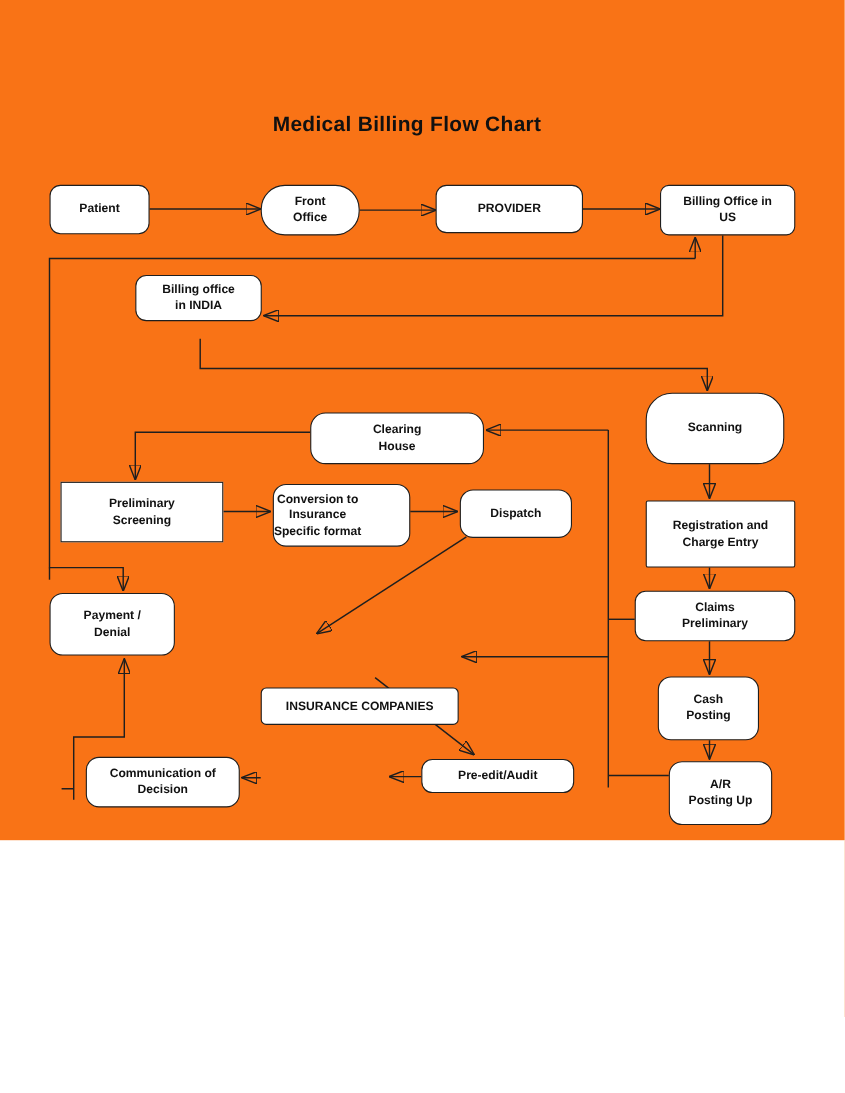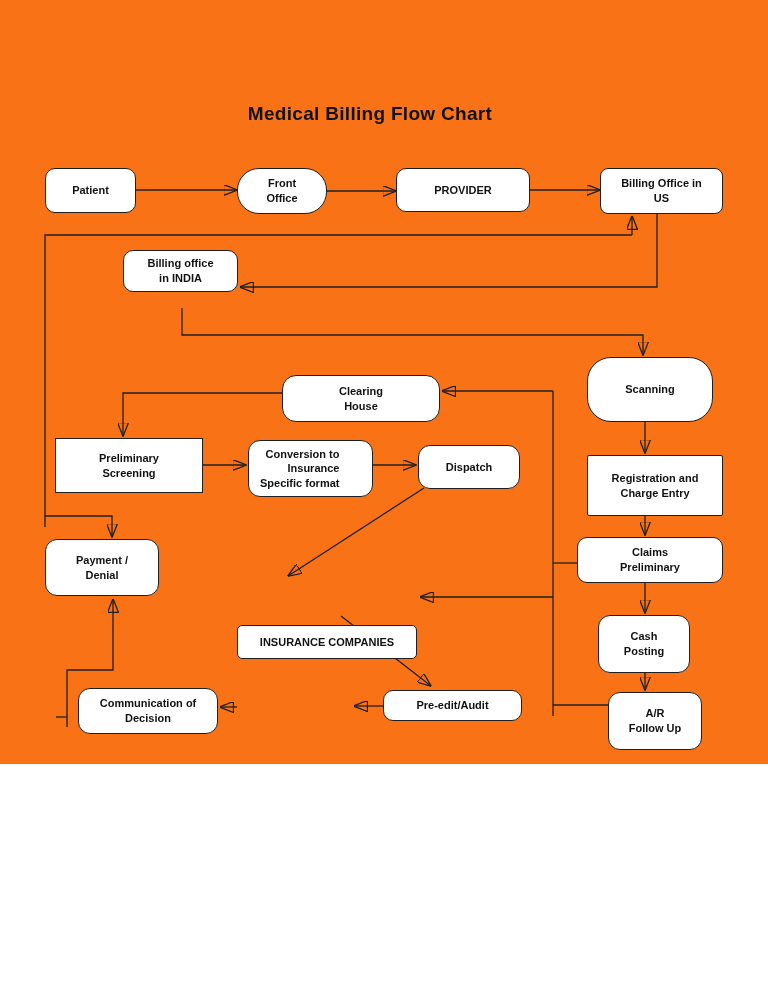--- a/index.html
+++ b/index.html
@@ -18,21 +18,21 @@
     position:absolute; box-sizing:border-box; background:#ffffff;
     border:1.4px solid #1f1f1f; border-radius:11px;
     display:flex; align-items:center; justify-content:center;
     text-align:center; white-space:pre-line;
     font-weight:700; font-size:11px; line-height:1.32; color:#111;
     z-index:2;
   }
   .node.sharp { border-radius:0; }
   .node.small-r { border-radius:5px;margin-top:43px; }
   .node.big-r { border-radius:24px; }
-  .node.left-text { justify-content:flex-start; text-align:right; padding-left:11px; }
+  .node.left-text { justify-content:flex-start; text-align:center; }
 </style>
 </head>
 <body>
 
 <div class="page">
 
   <div class="title">Medical Billing Flow Chart</div>
 
   <svg class="connectors" width="768" height="994" viewBox="0 0 768 994">
     <defs>
@@ -111,21 +111,21 @@
 
   <div class="node" style="left:45px;top:539px;width:114px;height:57px;border-radius:12px">Payment /
 Denial</div>
 
   <div class="node small-r" style="left:237px;top:582px;width:180px;height:34px">INSURANCE COMPANIES</div>
 
   <div class="node" style="left:598px;top:615px;width:92px;height:58px;border-radius:12px">Cash
 Posting</div>
 
   <div class="node" style="left:608px;top:692px;width:94px;height:58px;border-radius:12px">A/R
-Follow Up</div>
+Posting Up</div>
 
   <div class="node" style="left:78px;top:688px;width:140px;height:46px;border-radius:12px">Communication of
 Decision</div>
 
 
   <div class="node" style="left:383px;top:690px;width:139px;height:31px;border-radius:10px">Pre-edit/Audit</div>
 
 </div>
 
 </body></html>

